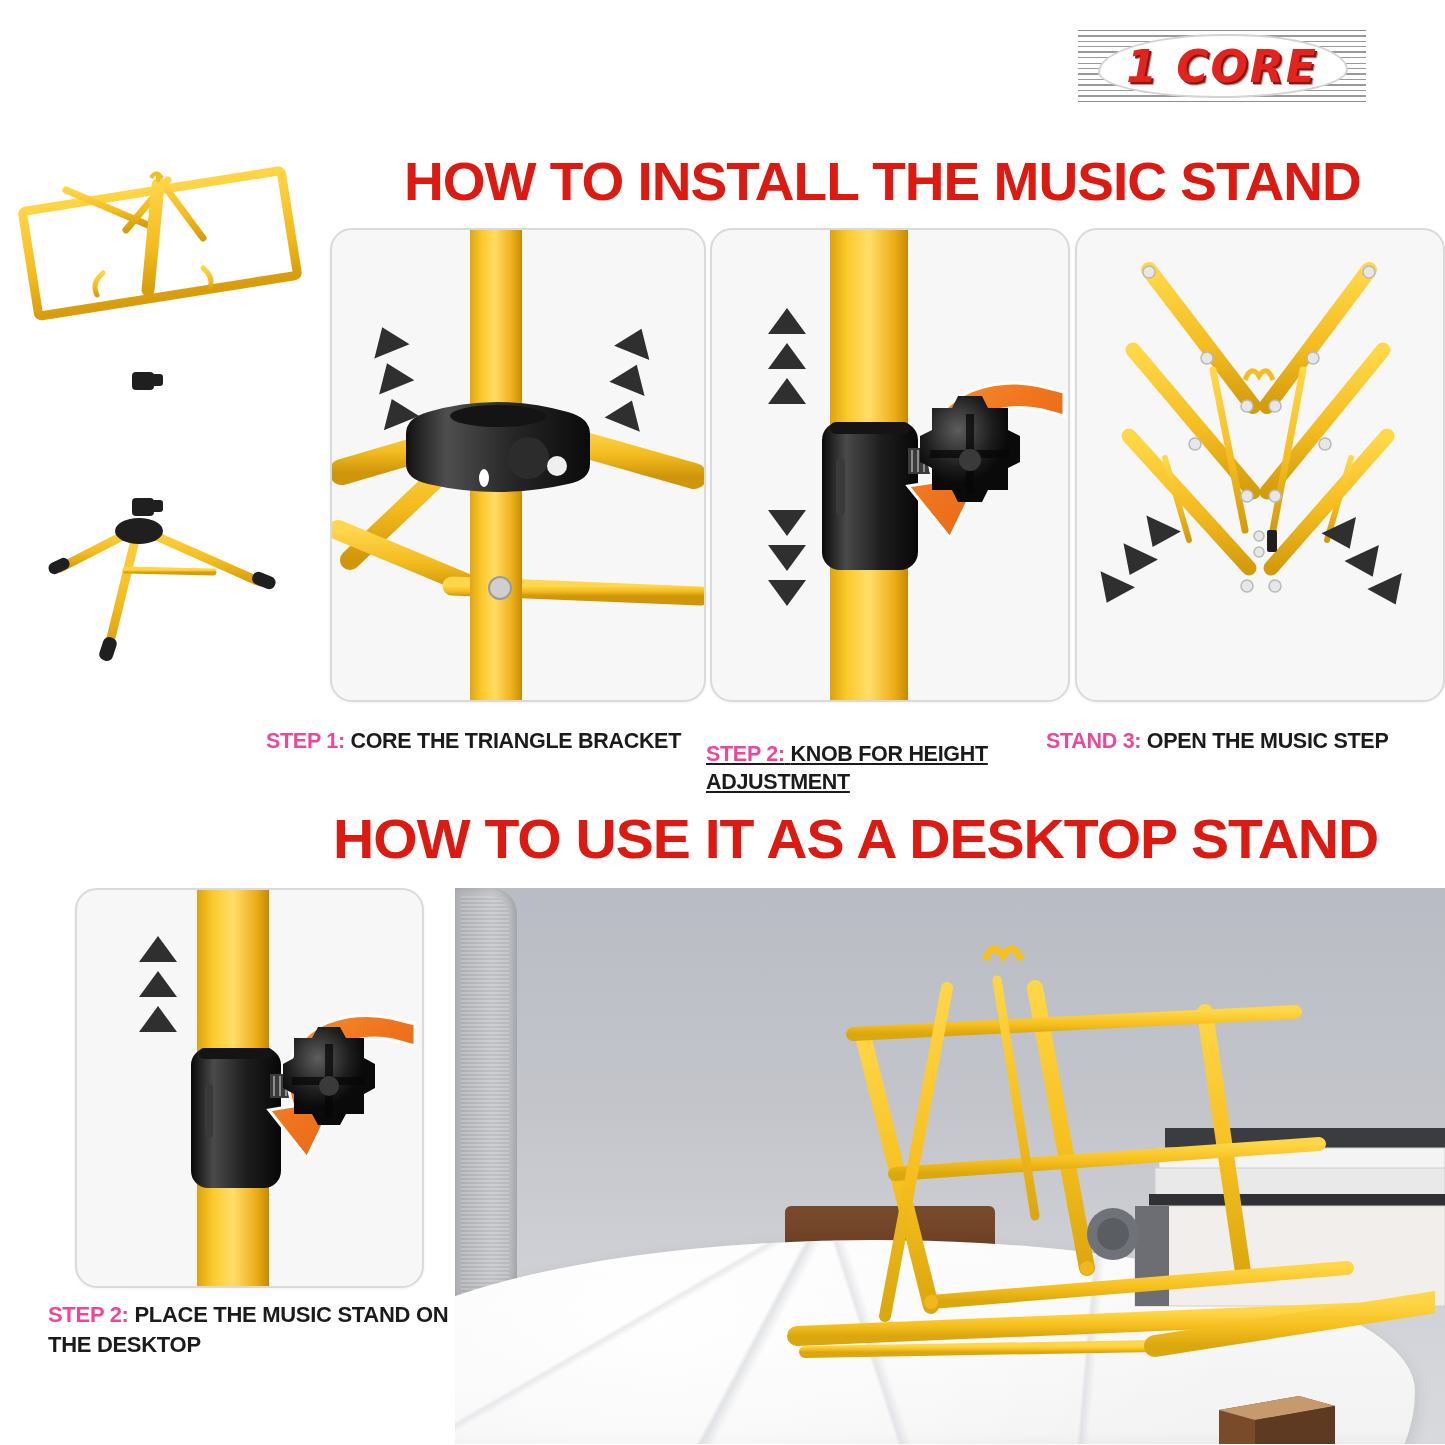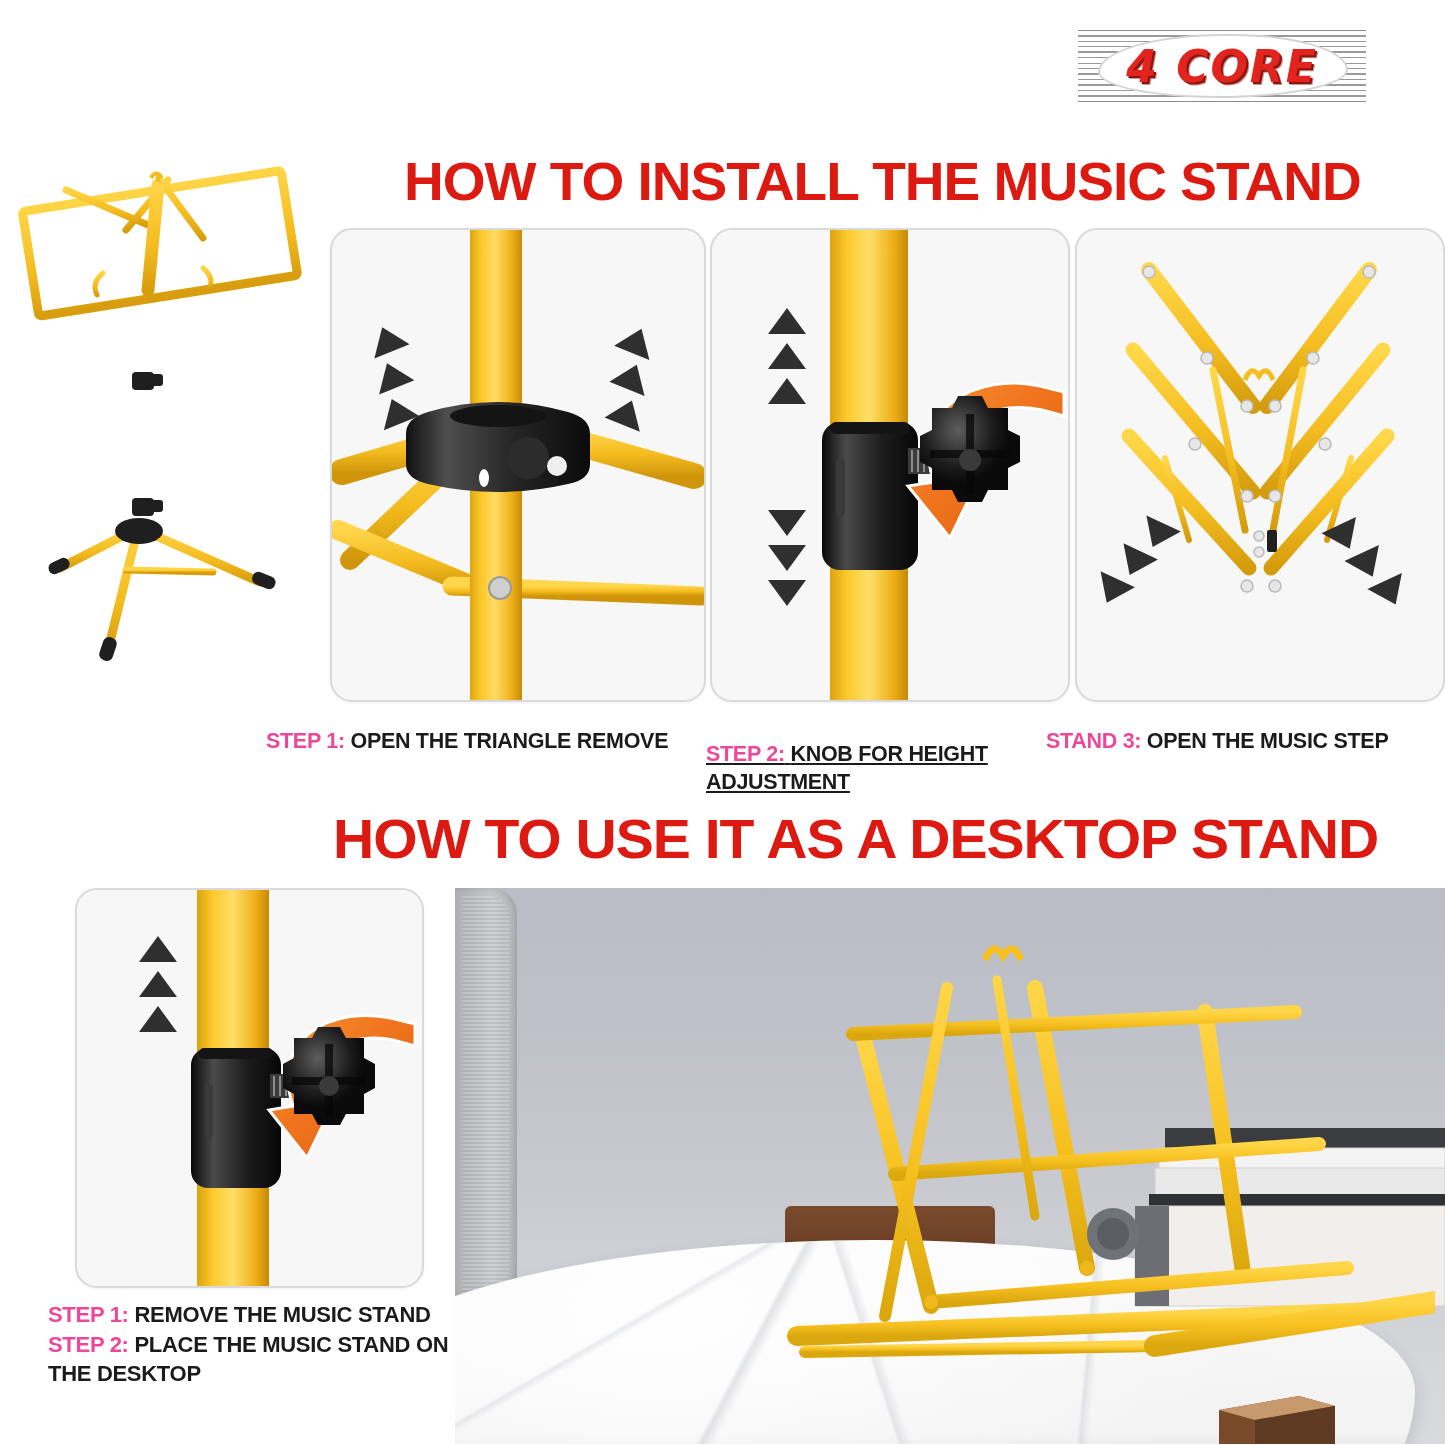--- a/index.html
+++ b/index.html
@@ -85,21 +85,21 @@
        linear-gradient(95deg,transparent 68%,#cdd0d5 68.3%,transparent 69.1%);}
   .book{position:absolute;border-radius:3px;}
 
 </style>
 </head>
 <body>
 
 <div id="logo">
   <div class="stripes"></div>
   <div class="blob"></div>
-  <div class="word">4 CORE</div>
+  <div class="word">1 CORE</div>
 </div>
 
 <div id="hero">
   <svg viewBox="0 0 310 545" width="310" height="545">
     <defs>
       <linearGradient id="ytube" x1="0" y1="0" x2="1" y2="0">
         <stop offset="0%" stop-color="#d79c0d"></stop>
           <stop offset="25%" stop-color="#fbc92c"></stop>
         <stop offset="55%" stop-color="#ffd956"></stop>
           <stop offset="100%" stop-color="#d29a0c"></stop>
@@ -343,21 +343,21 @@
   </div>
   <div style="position:absolute;left:262px;top:286px;transform:rotate(155deg)">
     <div class="arrowhead ar-up" style="position:relative;margin:0 0 9px 4px"></div>
     <div class="arrowhead ar-up" style="position:relative;margin:0 0 9px 13px"></div>
     <div class="arrowhead ar-up" style="position:relative;margin:0 0 0 22px"></div>
   </div>
 </div>
 
 <div class="caption" id="cap1">
   <span class="stepno">STEP 1:</span>
-  <span>OPEN THE TRIANGLE REMOVE</span>
+  <span>CORE THE TRIANGLE BRACKET</span>
 </div>
 <div class="caption" id="cap2">
   <span class="stepno">STEP 2:</span>
   <span>KNOB FOR HEIGHT ADJUSTMENT</span>
 </div>
 <div class="caption" id="cap3">
   <span class="stepno">STAND 3:</span>
   <span>OPEN THE MUSIC STEP</span>
 </div>
 
@@ -483,20 +483,16 @@
 
     <g fill="#f0b81d">
       <circle cx="196" cy="386" r="7"></circle>
         <circle cx="352" cy="352" r="7"></circle>
     </g>
   </svg>
 </div>
 
 <div class="caption" id="cap-bottom">
   <div>
-    <span class="stepno">STEP 1:</span>
-    <span>REMOVE THE MUSIC STAND</span>
-  </div>
-  <div>
     <span class="stepno">STEP 2:</span>
     <span>PLACE THE MUSIC STAND ON  THE DESKTOP</span>
   </div>
 </div>
 
 </body></html>

